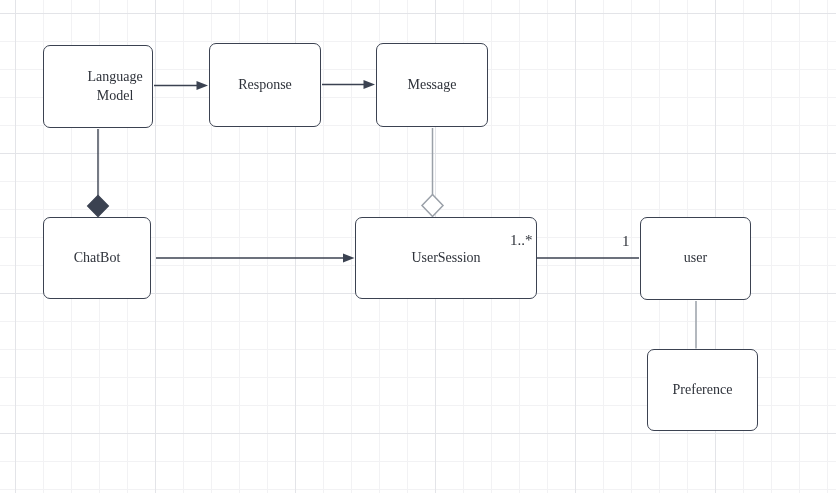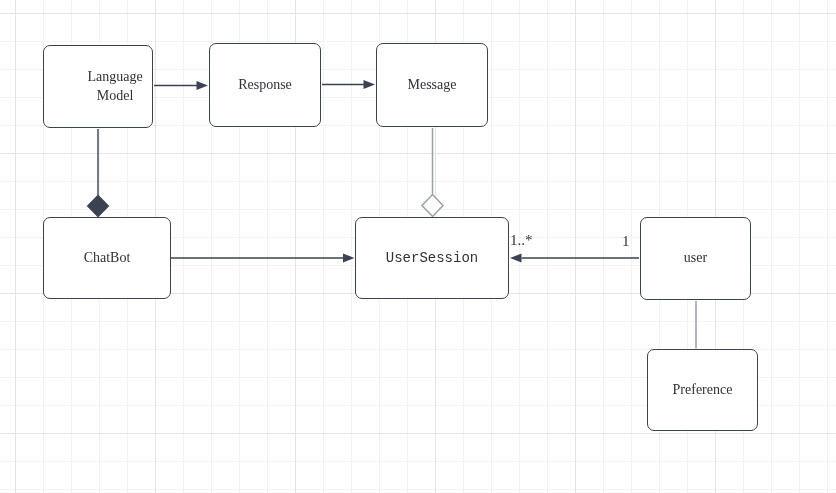--- a/index.html
+++ b/index.html
@@ -51,22 +51,22 @@
     justify-content: center;
     text-align: center;
     padding: 0 14px;
     color: var(--text);
     font-size: 14px;
     line-height: 1.3;
   }
   #n-language-model { left: 43px;  top: 45px;  width: 110px; height: 83px; padding-left: 48px; }
   #n-response       { left: 209px; top: 43px;  width: 112px; height: 84px; }
   #n-message        { left: 376px; top: 43px;  width: 112px; height: 84px; }
-  #n-chatbot        { left: 43px;  top: 217px; width: 128px; height: 82px; }
-  #n-user-session   { left: 355px; top: 217px; width: 154px; height: 82px; font-family: Liberation Mono, monospace; }
+  #n-chatbot        { left: 43px;  top: 217px; width: 108px; height: 82px; }
+  #n-user-session   { left: 355px; top: 217px; width: 182px; height: 82px; }
   #n-user           { left: 640px; top: 217px; width: 111px; height: 83px; }
   #n-preference     { left: 647px; top: 349px; width: 111px; height: 82px; }
   .edge-label {
     position: absolute;
     color: var(--text);
     font-size: 15px;
     line-height: 1.1;
     white-space: nowrap;
   }
   #edge-label-target { left: 510px; top: 232px; }

